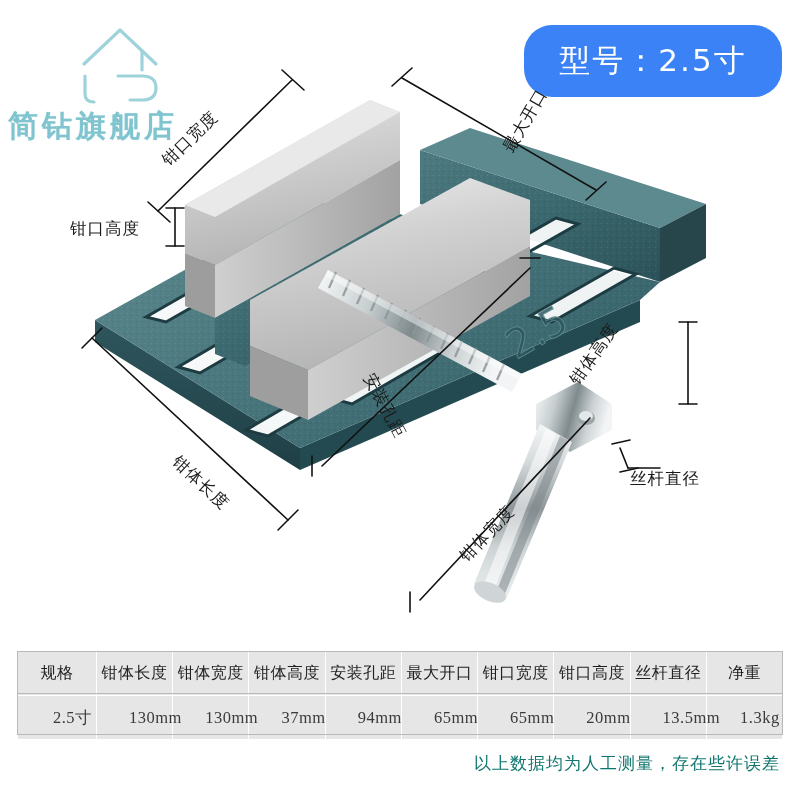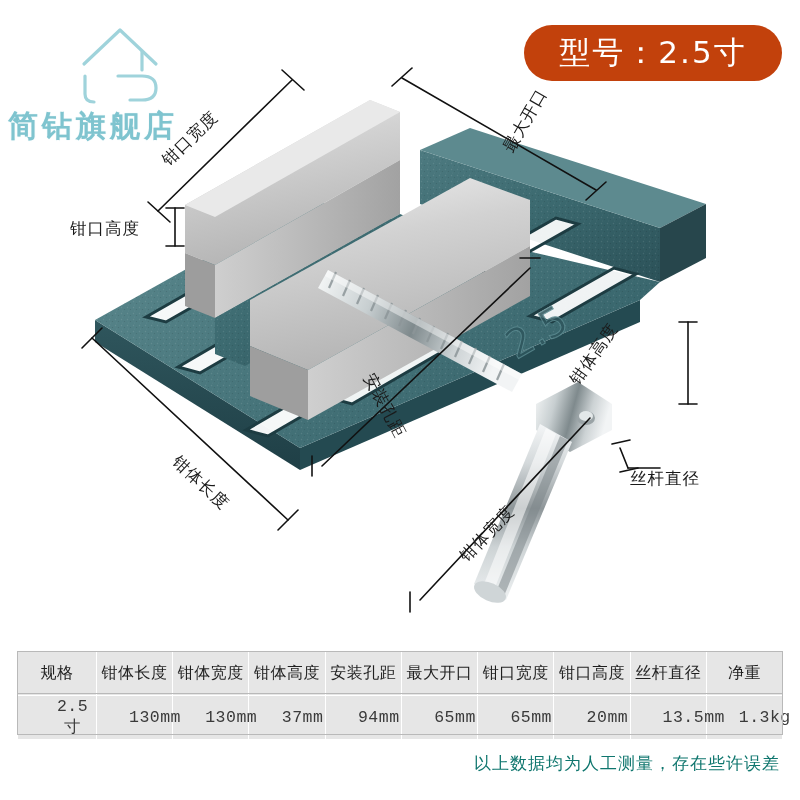--- a/index.html
+++ b/index.html
@@ -47,25 +47,25 @@
     font-weight: 600;
     font-family: "DejaVu Sans", "Liberation Sans", sans-serif;
     text-shadow: 0 0 1px rgba(127,196,207,.4);
   }
 
   
   #model-badge {
     position: absolute;
     right: 18px;
     top: 25px;
-    height: 56px;
+    height: 72px;
     min-width: 258px;
     box-sizing: border-box;
     padding: 0 26px;
-    background: #c2410c;
+    background: #3b82f6;
     border-radius: 28px;
     color: #ffffff;
     font-size: 31px;
     letter-spacing: 2px;
     display: flex;
     align-items: center;
     justify-content: center;
     white-space: nowrap;
   }
 
@@ -102,21 +102,21 @@
   #spec-table td {
     background: #e6e6e6;
     border: 1px solid #ffffff;
     outline: 0;
     text-align: center;
     vertical-align: middle;
     height: 41px;
     color: #2b2b2b;
     font-size: 16px;
     letter-spacing: .5px;
-    font-family: Liberation Mono, monospace;
+    font-family: Liberation Serif, serif;
   }
   #spec-table tr.header td {
     font-size: 16px;
     color: #1f1f1f;
   }
   #spec-table tr.values td {
     font-size: 16.5px;
     color: #3a3a3a;
     padding-left: 32px;
   }

